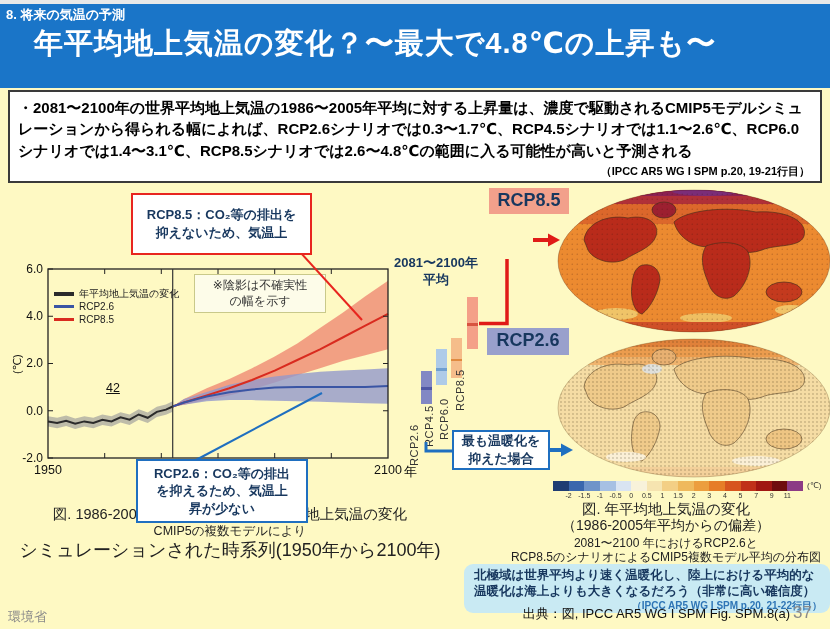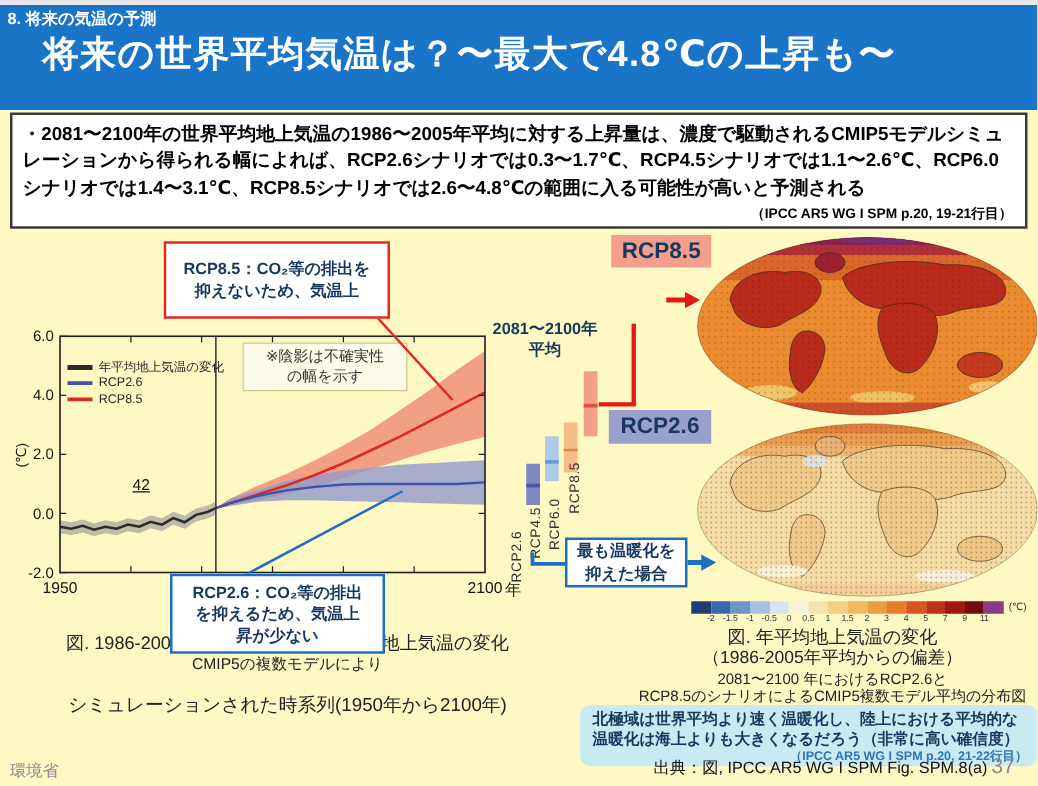--- a/index.html
+++ b/index.html
@@ -62,41 +62,41 @@
 
   
   .cap-center { text-align:center; color:#222; z-index:3; }
   #map-cap1 { left:480px; top:496px; width:372px; font-size:14.5px; }
   #map-cap2 { left:480px; top:513px; width:372px; font-size:14px; }
   #map-cap3 { left:480px; top:531px; width:372px; font-size:12px; }
   #map-cap4 { left:480px; top:545px; width:372px; font-size:12px; }
 
   #fig-cap1 { left:18px; top:501px; width:424px; font-size:14.5px; }
   #fig-cap2 { left:18px; top:519px; width:424px; font-size:12.5px; }
-  #fig-cap3 { left:18px; top:551px; width:424px; font-size:15px; }
+  #fig-cap3 { left:18px; top:534px; width:424px; font-size:18px; }
   #source1 { left:78px; top:563px; font-size:12.5px; color:#111; z-index:3; }
 
   
   #highlight-box { left:464px; top:560px; width:366px; background:#c9eaf3; border-radius:9px; padding:3px 8px 1px 10px; z-index:4; }
   .hl-line { font-size:12.5px; font-weight:bold; color:#17375e; line-height:1.3; white-space:nowrap; }
   #hl-cite { text-align:right; font-size:10px; font-weight:bold; color:#2e75b6; line-height:1.2; }
   #source2 { left:470px; top:601px; width:320px; text-align:right; font-size:13px; color:#111; z-index:5; }
   #page-number { left:793px; top:599px; font-size:17px; color:#8a8a8a; z-index:5; }
   #footer-org { left:8px; top:604px; font-size:13px; color:#8a8a8a; z-index:5; }
 
   #connector-svg { left:0; top:0; z-index:5; pointer-events:none; }
 </style>
 </head>
 <body>
 
 <div id="slide">
 
   <div id="header" class="abs">
     <div id="kicker" class="abs">8. 将来の気温の予測</div>
-    <div id="main-title" class="abs">将来の世界平均気温は？〜最大で4.8℃の上昇も〜</div>
+    <div id="main-title" class="abs">年平均地上気温の変化？〜最大で4.8℃の上昇も〜</div>
   </div>
 
   <div id="summary-box" class="abs">
     <div id="summary-text"><span>・</span><span>2081〜2100年の世界平均地上気温の1986〜2005年平均に対する上昇量は、濃度で駆動されるCMIP5モデルシミュレーションから得られる幅によれば、RCP2.6シナリオでは0.3〜1.7℃、RCP4.5シナリオでは1.1〜2.6℃、RCP6.0シナリオでは1.4〜3.1℃、RCP8.5シナリオでは2.6〜4.8℃の範囲に入る可能性が高いと予測される</span><span id="summary-cite">（IPCC AR5 WG I  SPM p.20, 19-21行目）</span></div>
   </div>
 
   <svg id="chart-svg" class="abs" width="410" height="228" viewBox="0 0 410 228">
     <g id="series-g">
         <polygon points="36.0,154.2 45.1,155.8 54.1,153.5 63.2,156.5 72.3,154.2 81.3,155.8 90.4,152.5 99.5,154.2 108.5,150.2 117.6,152.5 126.7,147.3 135.7,150.6 144.8,144.7 153.9,142.4 160.7,139.3 160.7,149.7 153.9,152.8 144.8,155.1 135.7,161.0 126.7,157.7 117.6,162.9 108.5,160.6 99.5,164.6 90.4,162.9 81.3,166.2 72.3,164.6 63.2,166.9 54.1,163.9 45.1,166.2 36.0,164.6" fill="#9b9b9b" fill-opacity="0.65"></polygon>
         <polygon points="160.7,144.5 172.0,136.9 194.7,126.3 217.3,116.9 240.0,106.2 262.7,94.4 285.3,81.4 308.0,66.1 330.7,50.7 353.3,34.2 376.0,18.8 376.0,87.3 353.3,93.2 330.7,99.1 308.0,106.2 285.3,113.3 262.7,120.4 240.0,127.5 217.3,133.4 194.7,138.1 172.0,142.8 160.7,144.5" fill="#f09078" fill-opacity="0.85"></polygon>

